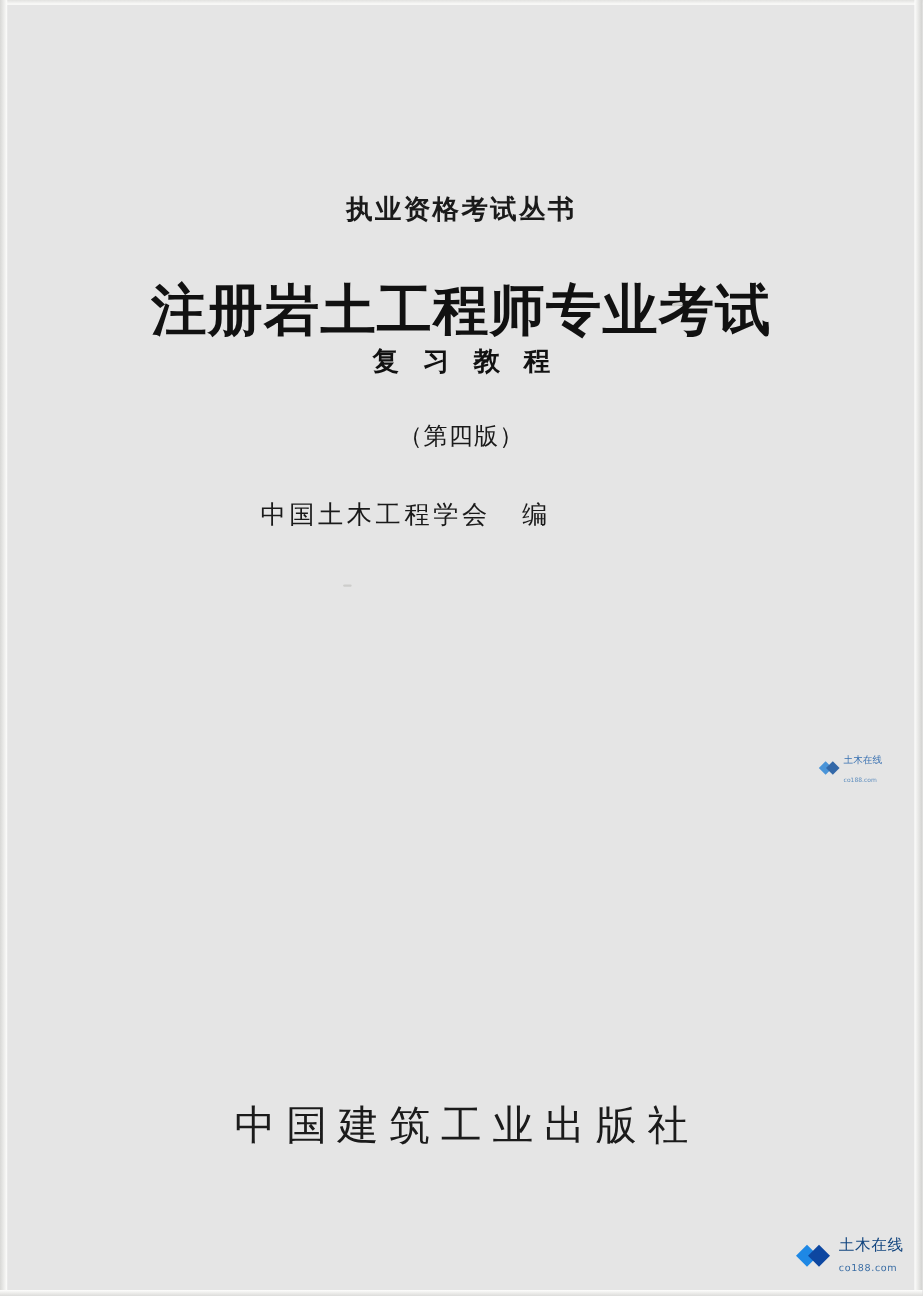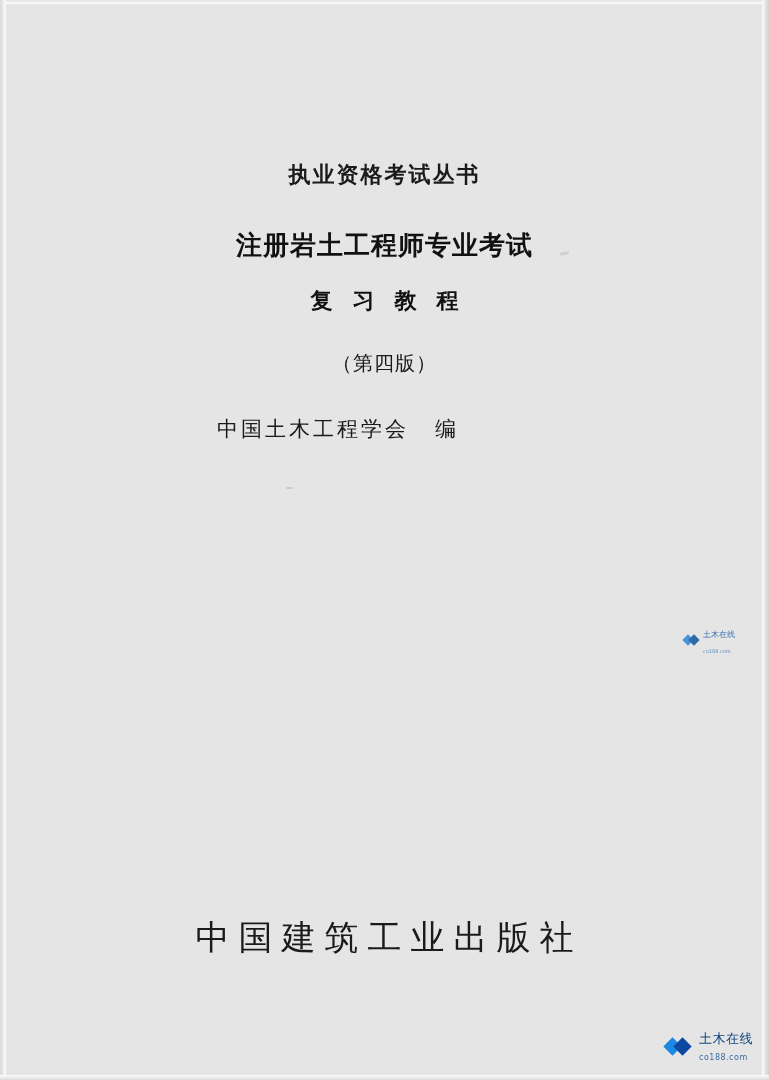--- a/index.html
+++ b/index.html
@@ -62,21 +62,21 @@
     letter-spacing: 2px;
     color: #1a1a1a;
     font-family: "DejaVu Sans", "Liberation Sans", sans-serif;
   }
 
   .main-title-1 {
     position: absolute;
     top: 228px;
     left: 0;
     width: 769px;
-    font-size: 26px;
+    font-size: 46px;
     font-weight: bold;
     letter-spacing: 1px;
     color: #111111;
     font-family: "DejaVu Sans", "Liberation Sans", sans-serif;
   }
 
   .main-title-2 {
     position: absolute;
     top: 286px;
     left: 0;

